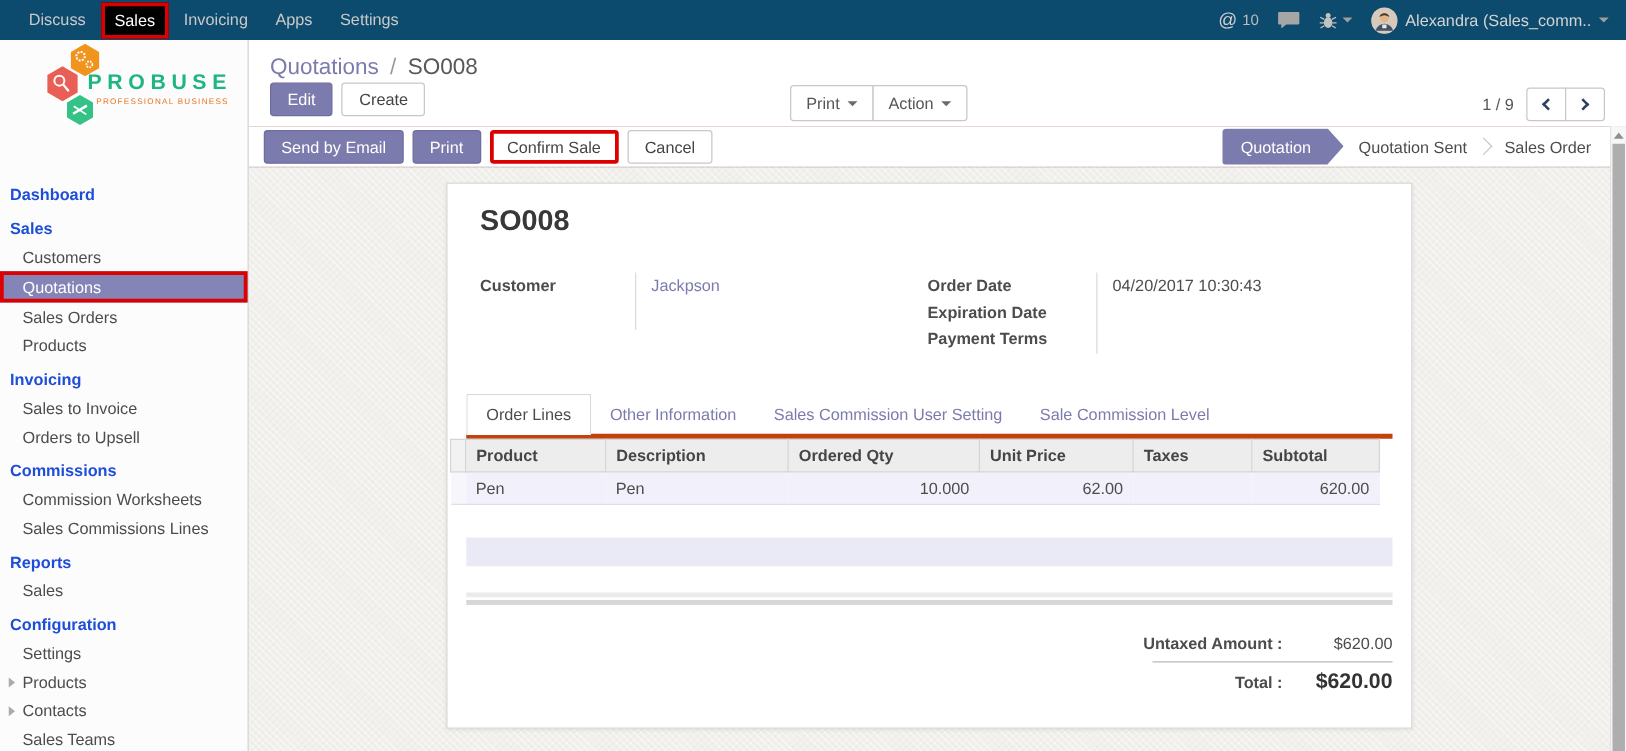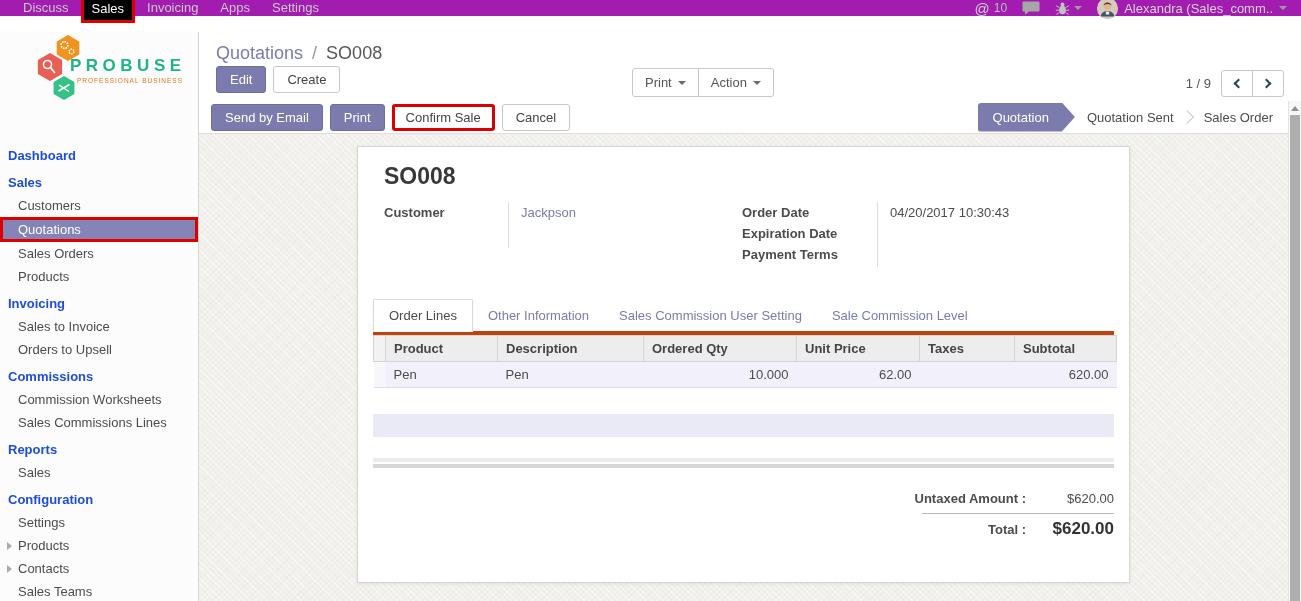--- a/index.html
+++ b/index.html
@@ -1,20 +1,20 @@
 <!DOCTYPE html>
 <html><head>
 <meta charset="utf-8">
 <style>
   * { margin:0; padding:0; box-sizing:border-box; }
   html,body { width:1301px; height:601px; overflow:hidden; }
   body { font-family:"Liberation Sans", sans-serif; font-size:13px; color:#4c4c4c; background:#fff; position:relative; }
 
   
-  .navbar { position:absolute; top:0; left:0; right:0; height:16px; background:#a21caf; display:flex; align-items:center; z-index:30; }
+  .navbar { position:absolute; top:0; left:0; right:0; height:32px; background:#0c4a6e; display:flex; align-items:center; z-index:30; }
   .nav-left { display:flex; align-items:center; height:100%; padding-left:12px; }
   .nav-item { color:#c9c9c9; padding:0 11px; line-height:32px; cursor:pointer; }
   .nav-item.active { background:#000; color:#fff; border:3px solid #dc0000; line-height:normal; padding:4px 8px; margin:0 1px; }
   .nav-right { margin-left:auto; display:flex; align-items:center; gap:15px; padding-right:14px; color:#bdbdbd; }
   .nav-mention { display:flex; align-items:center; gap:4px; }
   .at-glyph { font-size:15px; color:#cfcfcf; }
   .mention-count { font-size:12px; color:#bdbdbd; }
   .caret-down { width:0; height:0; border-left:4px solid transparent; border-right:4px solid transparent; border-top:4px solid #9d9d9d; display:inline-block; }
   .nav-user { display:flex; align-items:center; gap:6px; color:#d4d4d4; }
   .avatar { width:21px; height:21px; border-radius:50%; overflow:hidden; background:#cfc5b6; display:block; }
@@ -63,38 +63,38 @@
   .stage { padding:7px 12px; color:#4c4c4c; cursor:pointer; }
   .stage-sep { width:10px; height:10px; border-top:1px solid #c9c9c9; border-right:1px solid #c9c9c9; transform:rotate(45deg); margin:0 0 0 -4px; }
 
   
   .content { position:absolute; top:102px; left:0; right:13px; bottom:0;
     background-color:#f1f0ec;
     background-image: repeating-linear-gradient(45deg, rgba(255,255,255,.45) 0 1px, transparent 1px 4px),
                       repeating-linear-gradient(-45deg, rgba(0,0,0,.02) 0 1px, transparent 1px 4px); }
   .sheet { position:absolute; left:158px; top:12px; width:773px; height:437px; background:#fff; border:1px solid #d6d6d6; box-shadow:0 1px 3px rgba(0,0,0,.08); overflow:hidden; }
   .so-title { margin:16px 26px 0; font-size:23px; font-weight:bold; color:#383838; }
-  .info-grid { display:flex; margin:12px 26px 0; }
+  .info-grid { display:flex; margin:28px 26px 0; }
   .info-col-left { width:358px; display:flex; }
   .info-col-right { flex:1; display:flex; }
   .lbl-col { font-weight:bold; color:#4c4c4c; }
   .lbl-col div { line-height:21px; }
   .lbl-col-left { width:124px; }
   .lbl-col-right { width:135px; }
   .val-col { border-left:1px solid #dcdcdc; padding-left:12px; flex:1; }
   .val-col div { line-height:21px; }
   .val-col-left { height:46px; }
   .val-col-right { height:65px; }
   .link { color:#7c7bad; cursor:pointer; }
 
   .tabs { margin:32px 15px 0; border-bottom:4px solid #c2410c; display:flex; align-items:flex-end; }
   .tab { padding:8px 15px; color:#7c7bad; cursor:pointer; }
   .tab.active { background:#fff; border:1px solid #d9d9d9; border-bottom:1px solid #fff; margin-bottom:-1px; color:#4c4c4c; border-radius:2px 2px 0 0; }
 
-  table.lines { width:743px; margin:0 15px; border-collapse:collapse; table-layout:fixed; }
+  table.lines { width:743px; margin:0 2px; border-collapse:collapse; table-layout:fixed; }
   table.lines th { background:#ededed; border:1px solid #d5d5d5; font-weight:bold; color:#454545; text-align:left; padding:5px 8px; }
   table.lines th.col-handle { width:12px; padding:0; background:#f2f2f2; }
   table.lines td { padding:5px 8px; background:#f2f1fb; border-bottom:1px solid #dedeea; }
   table.lines td.col-handle { padding:0; background:#f6f6fb; }
   .num { text-align:right; }
   .col-product { width:112px; } .col-desc { width:146px; } .col-qty { width:153px; }
   .col-price { width:123px; } .col-tax { width:95px; } .col-sub { width:102px; }
 
   .empty-bar { height:23px; background:#eaeaf6; margin:26px 15px 0; }
   .table-hscroll { margin:21px 15px 0; height:10px; display:flex; flex-direction:column; cursor:pointer; }

